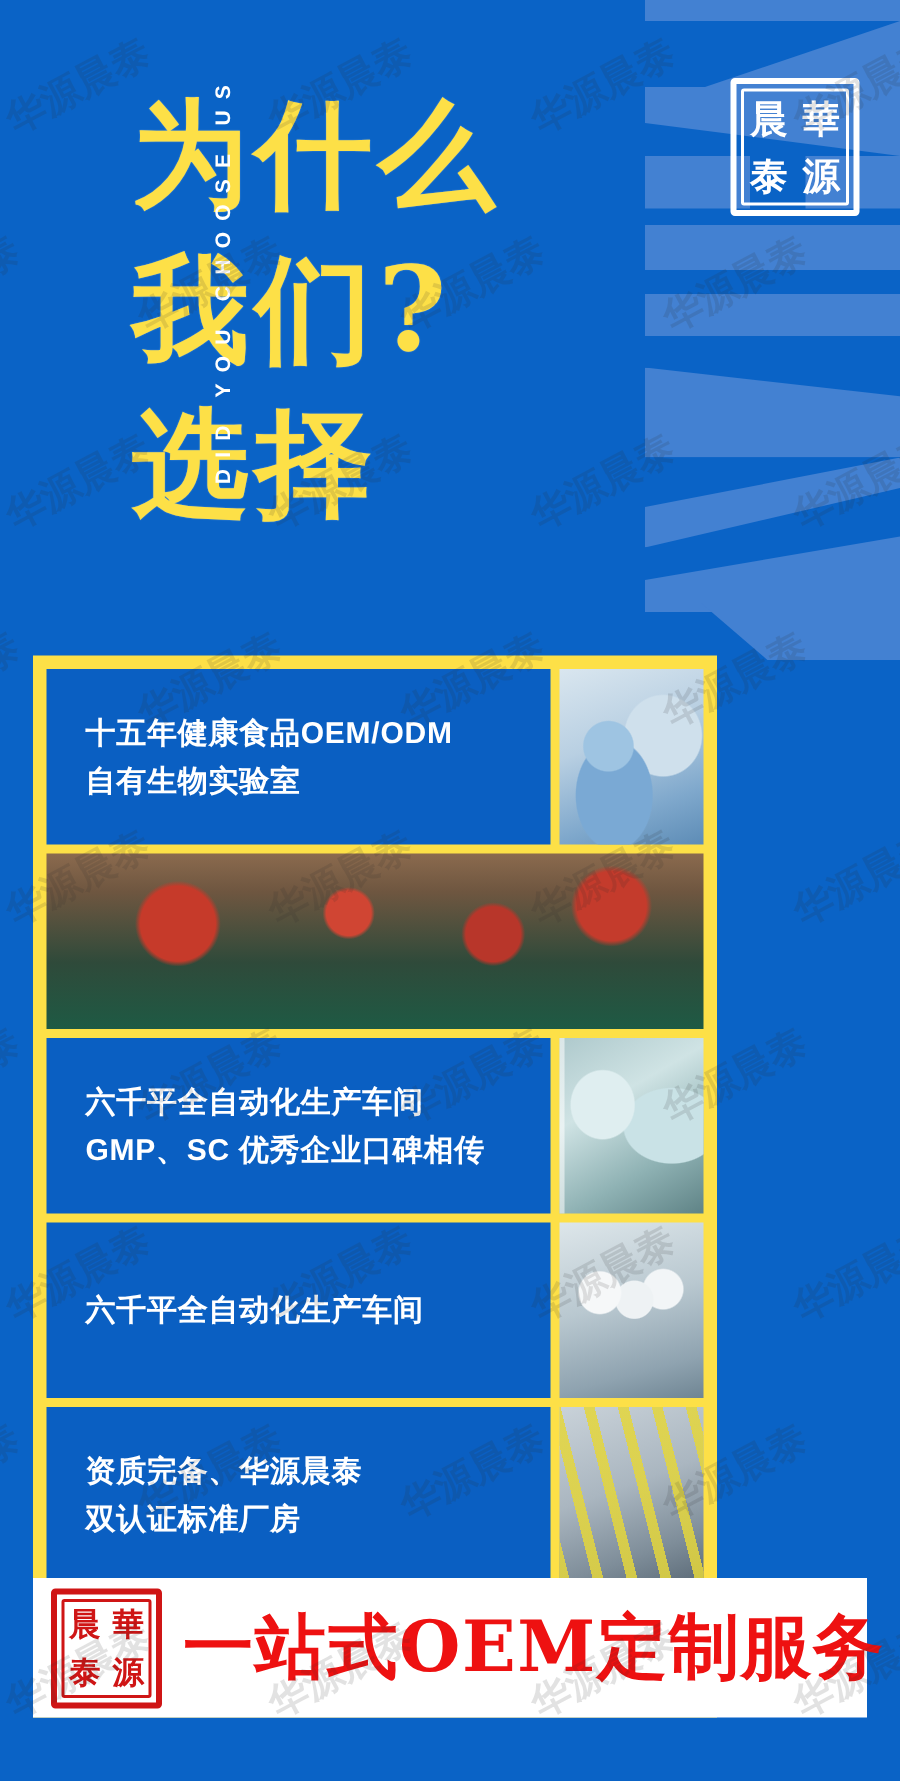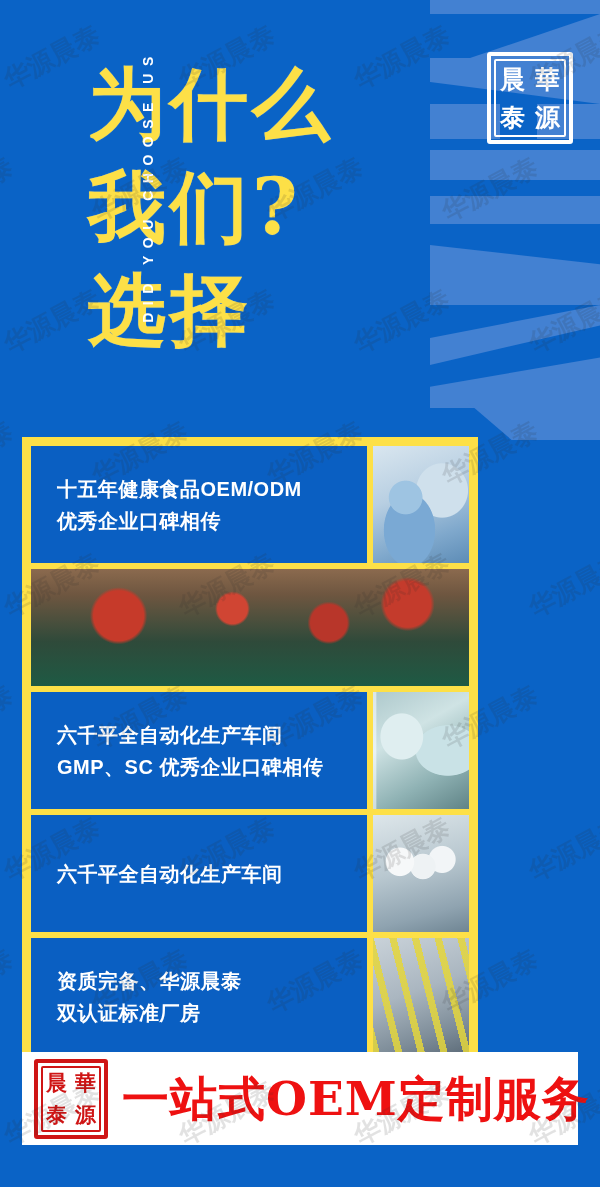--- a/index.html
+++ b/index.html
@@ -189,21 +189,21 @@
       <span>泰</span>
     </div>
   </div>
 
   <div class="frame">
     <div class="features">
 
       <div class="frow">
         <div class="ftext">
           <div class="ln">十五年健康食品OEM/ODM</div>
-          <div class="ln">优秀企业口碑相传</div>
+          <div class="ln">自有生物实验室</div>
         </div>
         <div class="fimg ph1"></div>
       </div>
 
       <div class="frow">
         <div class="fimg ph2"></div>
       </div>
 
       <div class="frow">
         <div class="ftext">

